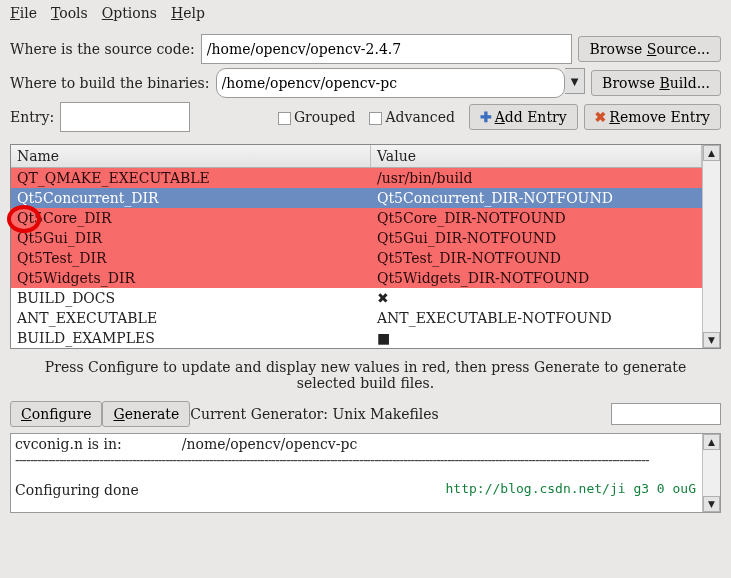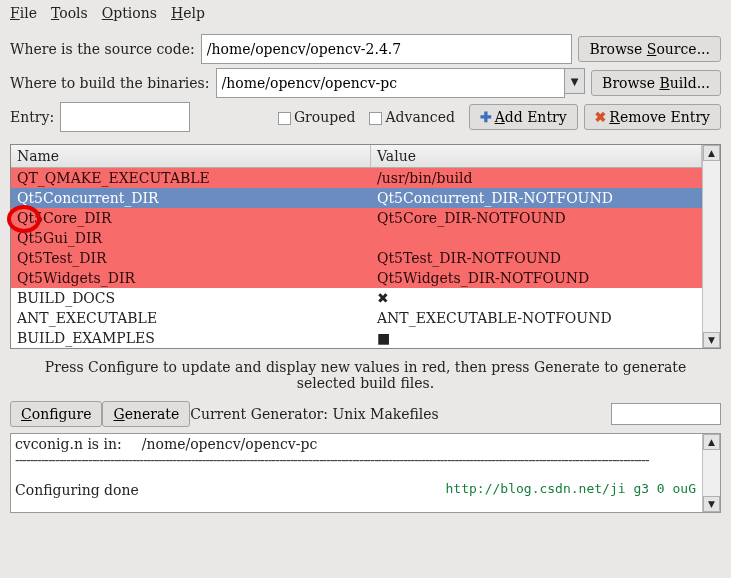--- a/index.html
+++ b/index.html
@@ -30,21 +30,21 @@
 label.lbl { white-space: nowrap; }
 input[type="text"], .textinput {
   background: #fff;
   border: 1px solid #9b9b9b;
   padding: 14px 5px;
   font-family: inherit;
   font-size: 14px;
   height: 26px;
 }
 .combo-wrap { position: relative; flex: 1; display: flex; }
-.combo-wrap input { flex: 1; }
+.combo-wrap input { flex: 1; border-radius: 10px; }
 .combo-btn {
   width: 20px;
   height: 26px;
   background: #e0e0e0;
   border: 1px solid #9b9b9b;
   border-left: none;
   display: flex;
   align-items: center;
   justify-content: center;
   font-size: 10px;
@@ -229,20 +229,21 @@
           <div class="trow selected">
             <div class="col-name">Qt5Concurrent_DIR</div>
             <div class="col-value">Qt5Concurrent_DIR-NOTFOUND</div>
           </div>
           <div class="trow red">
             <div class="col-name">Qt5Core_DIR</div>
             <div class="col-value">Qt5Core_DIR-NOTFOUND</div>
           </div>
           <div class="trow red">
             <div class="col-name">Qt5Gui_DIR</div>
+            <div class="col-value">Qt5Gui_DIR-NOTFOUND</div>
           </div>
           <div class="trow red">
             <div class="col-name">Qt5Test_DIR</div>
             <div class="col-value">Qt5Test_DIR-NOTFOUND</div>
           </div>
           <div class="trow red">
             <div class="col-name">Qt5Widgets_DIR</div>
             <div class="col-value">Qt5Widgets_DIR-NOTFOUND</div>
           </div>
           <div class="trow white">
@@ -274,21 +275,21 @@
 <div class="bottom-row">
   <button class="btn"><span class="accel">C</span>onfigure</button>
   <button class="btn"><span class="accel">G</span>enerate</button>
   <span>Current Generator: Unix Makefiles</span>
   <div class="flex-spacer"></div>
   <div class="progress-box"></div>
 </div>
 
 <div class="logpane">
   <div class="logtext">
-    <div style="display:flex;gap:20px">
+    <div style="display:flex;gap:60px">
       <span>cvconig.n is in:</span>
       <span>/nome/opencv/opencv-pc</span>
     </div>
     <div class="dashline">-----------------------------------------------------------------------------------------------------------------------------------------------------------------------------</div>
     <div style="height:14px"></div>
     <div>Configuring done</div>
     <div class="watermark">http://blog.csdn.net/ji g3 0 ouG</div>
   </div>
   <div class="sidebar-scroll">
     <div class="sb-btn">▲</div>

